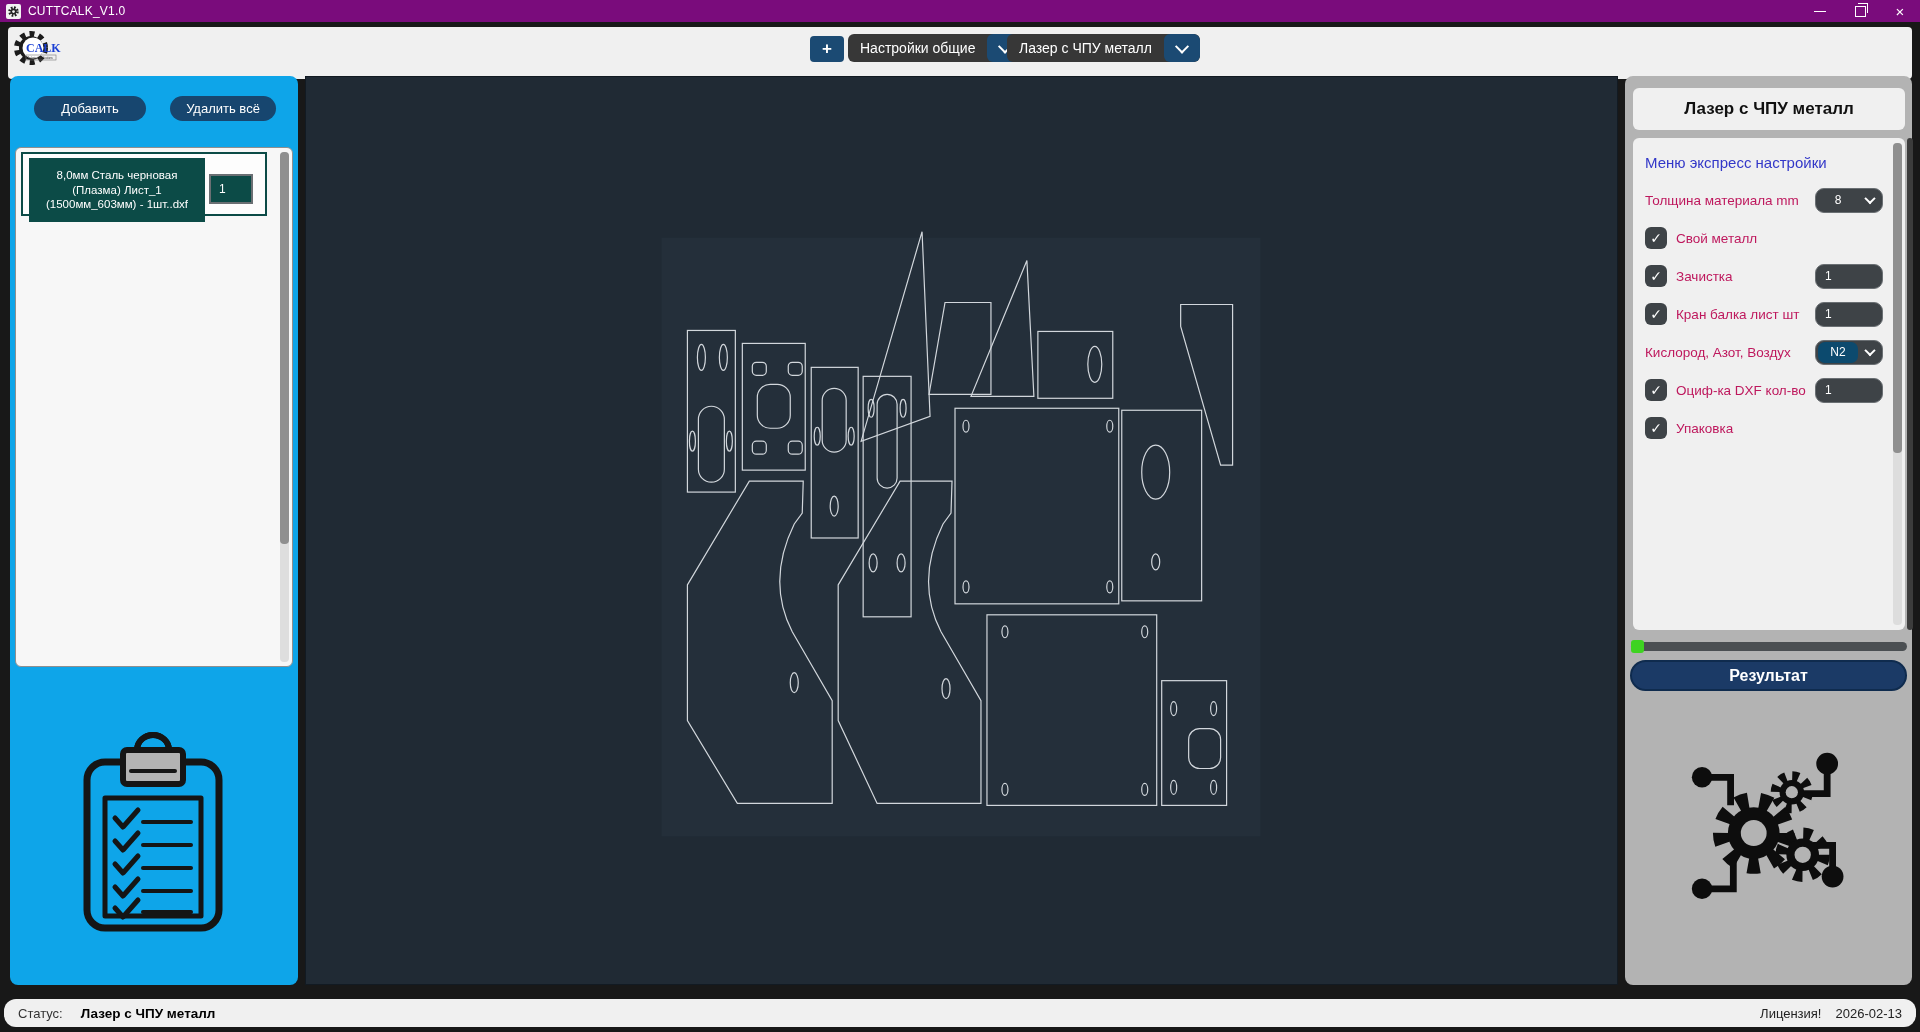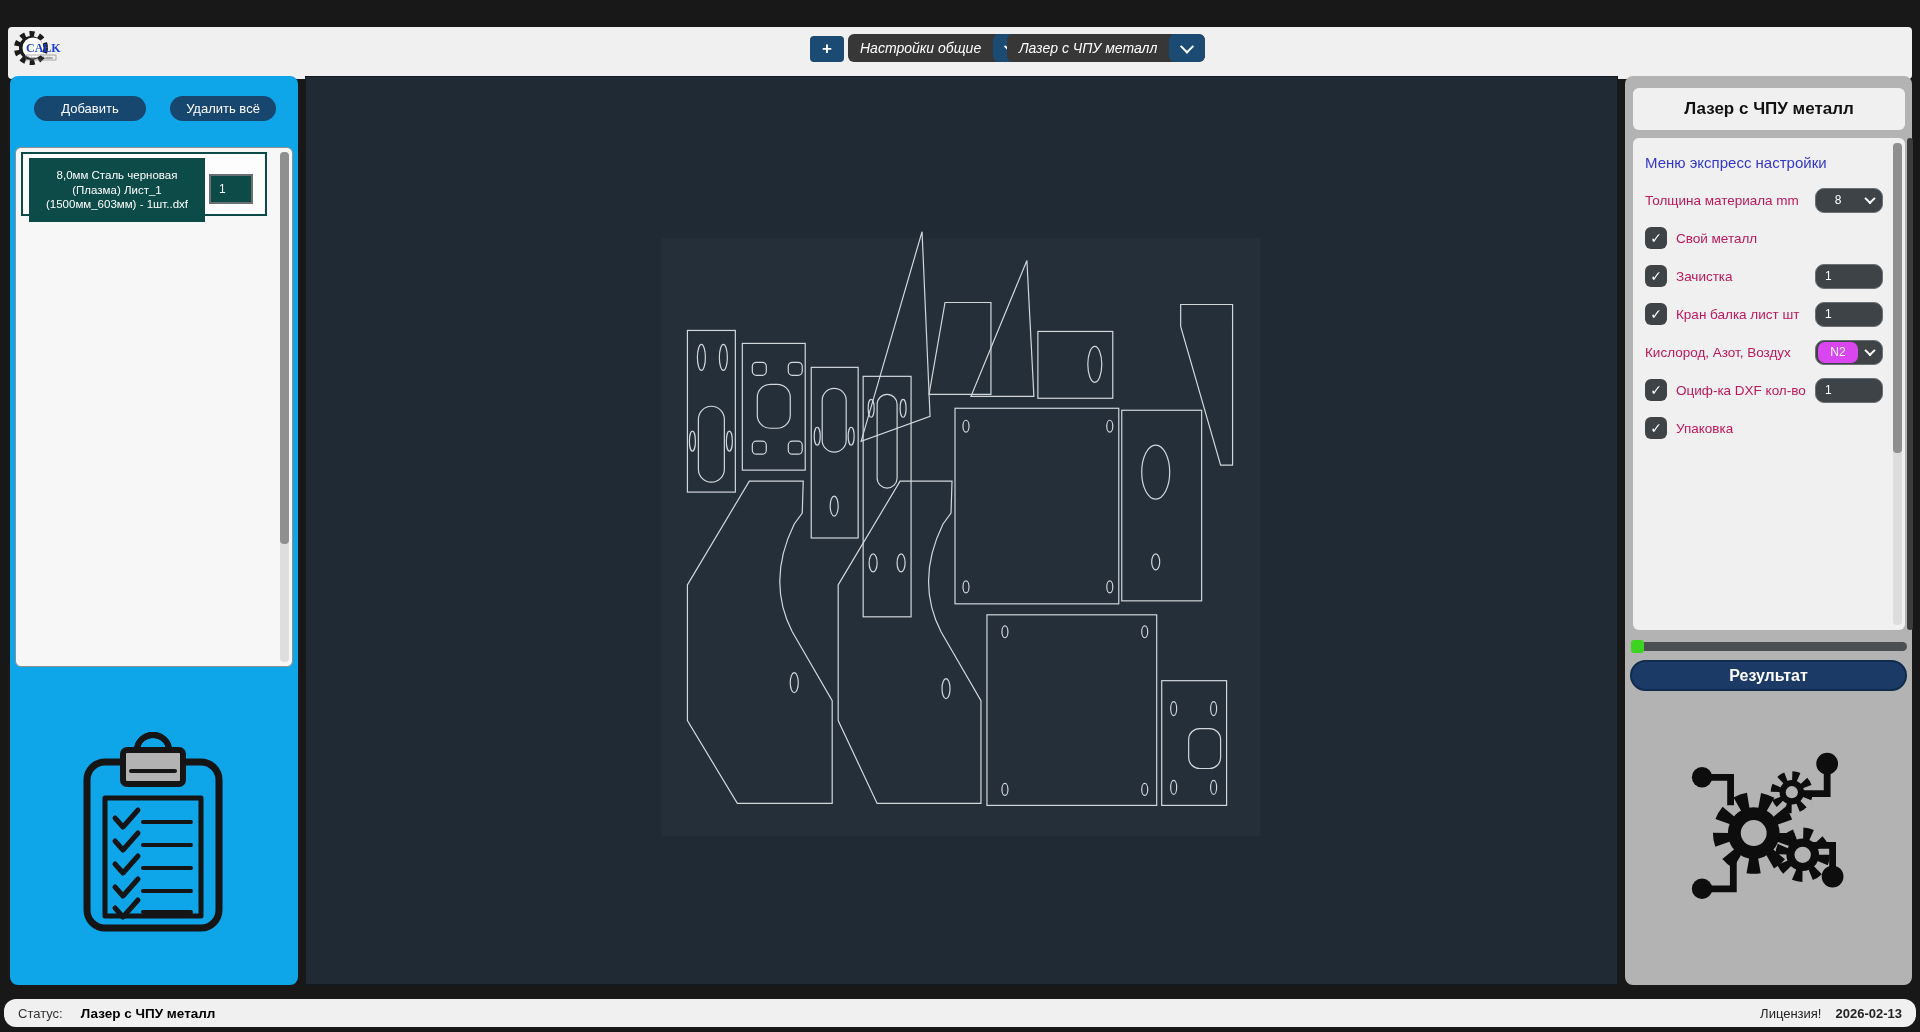--- a/index.html
+++ b/index.html
@@ -21,21 +21,21 @@
   .closeglyph{font-size:15px;line-height:1;}
   
   .toolbar{position:absolute;left:8px;top:27px;width:1904px;height:52px;background:#f0f0f0;
            border-radius:4px;}
   .logo{position:absolute;left:6px;top:2px;width:48px;height:39px;}
   .plusbtn{position:absolute;left:802px;top:9px;width:34px;height:26px;background:#1b4a73;
            border-radius:4px;color:#fff;font-size:17px;font-weight:bold;display:flex;
            align-items:center;justify-content:center;}
   .dd{position:absolute;top:7px;height:28px;background:#373737;border-radius:6px;display:flex;
       align-items:center;color:#fff;font-size:14px;overflow:hidden;}
-  .dd .ddlabel{padding:0 12px;white-space:nowrap;font-style:italic;}
+  .dd .ddlabel{padding:0 12px;white-space:nowrap;}
   .dd .ddchev{width:36px;height:100%;background:#1b4a73;border-radius:6px;display:flex;
               align-items:center;justify-content:center;}
   .chevglyph{width:8px;height:8px;border-left:2px solid #fff;border-bottom:2px solid #fff;
              transform:rotate(-45deg) translate(1px,-1px);display:block;}
   
   .leftpanel{position:absolute;left:10px;top:76px;width:288px;height:909px;background:#0ea5e9;
              border-radius:8px;}
   .pillbtn{position:absolute;height:25px;background:#17466f;border-radius:13px;color:#fff;
            font-size:13px;display:flex;align-items:center;justify-content:center;}
   .addbtn{left:24px;top:20px;width:112px;}
@@ -74,42 +74,63 @@
   .slabel{font-size:13.5px;color:#be185d;white-space:nowrap;}
   .cb{width:22px;height:22px;border-radius:6px;box-sizing:border-box;flex:0 0 auto;
       display:flex;align-items:center;justify-content:center;font-size:14px;font-weight:bold;}
   .cb.on{background:#3e4347;color:#fff;}
   .cb.off{background:#f7f7f7;border:2px solid #a8a8a8;}
   .pill{margin-left:auto;width:68px;height:25px;background:#3e4347;border:1px solid #6a6f73;
         border-radius:9px;box-sizing:border-box;display:flex;align-items:center;overflow:hidden;
         color:#fff;font-size:12px;flex:0 0 auto;}
   .pill.inp{padding-left:9px;}
   .pill .val{flex:1;text-align:center;height:21px;line-height:21px;margin:1px 0 1px 2px;border-radius:7px;}
-  .pill .val.accent{background:#d946ef;}
+  .pill .val.accent{background:#0c4a6e;}
   .pill .pchev{width:24px;display:flex;align-items:center;justify-content:center;}
   .pchev .chevglyph{width:6px;height:6px;}
   .progress{position:absolute;left:6px;top:566px;width:276px;height:9px;background:#4b4f52;border-radius:5px;}
   .pgreen{position:absolute;left:0px;top:-2px;width:13px;height:13px;background:#3ed321;border-radius:3px;}
   .resultbtn{position:absolute;left:5px;top:584px;width:277px;height:31px;background:#1b3a66;
              border:2px solid #0f2b4e;border-radius:17px;box-sizing:border-box;color:#fff;
              font-size:16px;font-weight:bold;display:flex;align-items:center;justify-content:center;}
   .gearsicon{position:absolute;left:58px;top:650px;}
   
   .statusbar{position:absolute;left:4px;top:999px;width:1912px;height:28px;background:#f0f0f0;
              border-radius:12px;display:flex;align-items:center;font-size:13px;color:#222;}
   .statlabel{margin-left:14px;color:#333;}
   .statvalue{margin-left:18px;font-weight:bold;color:#000;font-size:13.5px;}
   .statright{margin-left:auto;margin-right:14px;display:flex;gap:14px;align-items:flex-end;}
-  .license-date{font-weight:bold;}
+  .license-date{font-weight:normal;}
 </style>
 </head>
 <body>
 
 <div id="app">
 
+  <div class="titlebar">
+    <span class="appicon">
+      <svg width="11" height="11" viewBox="0 0 20 20">
+        <circle cx="10" cy="10" r="7" fill="none" stroke="#222" stroke-width="5" stroke-dasharray="3 2.5"></circle>
+        <circle cx="10" cy="10" r="5.5" fill="#222"></circle>
+          <circle cx="10" cy="10" r="2.5" fill="#f2f2f2"></circle>
+      </svg>
+    </span>
+    <span class="titletext">CUTTCALK_V1.0</span>
+    <span class="wbtns">
+      <span class="wbtn">
+          <span class="minglyph"></span>
+        </span>
+      <span class="wbtn">
+          <span class="restglyph"></span>
+        </span>
+      <span class="wbtn">
+          <span class="closeglyph">×</span>
+        </span>
+    </span>
+  </div>
 
   <div class="toolbar">
     <span class="logo">
       <svg width="48" height="39" viewBox="0 0 48 39">
         <circle cx="17" cy="19" r="13" fill="none" stroke="#1c1c1c" stroke-width="8" stroke-dasharray="4.5 4"></circle>
         <circle cx="17" cy="19" r="12" fill="#1c1c1c"></circle>
         <circle cx="19" cy="19" r="10.5" fill="#ffffff"></circle>
         <text x="12" y="23" font-family="Liberation Serif, serif" font-size="12" font-weight="bold" fill="#1a3fd4">CALK</text>
         <rect x="12" y="26" width="30" height="5" fill="none" stroke="#777" stroke-width="0.6"></rect>
         <text x="13.5" y="30" font-family="Liberation Sans, sans-serif" font-size="2.6" fill="#333">Technical Applications</text>

